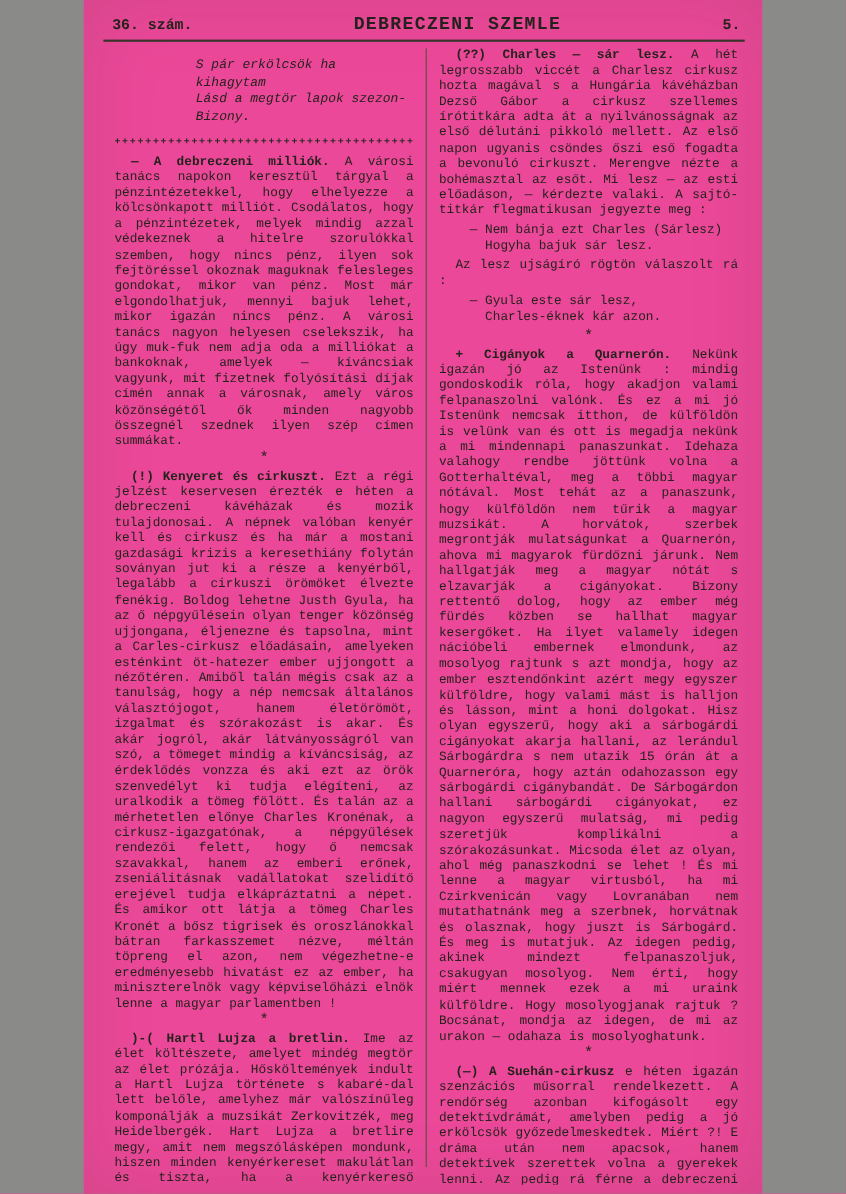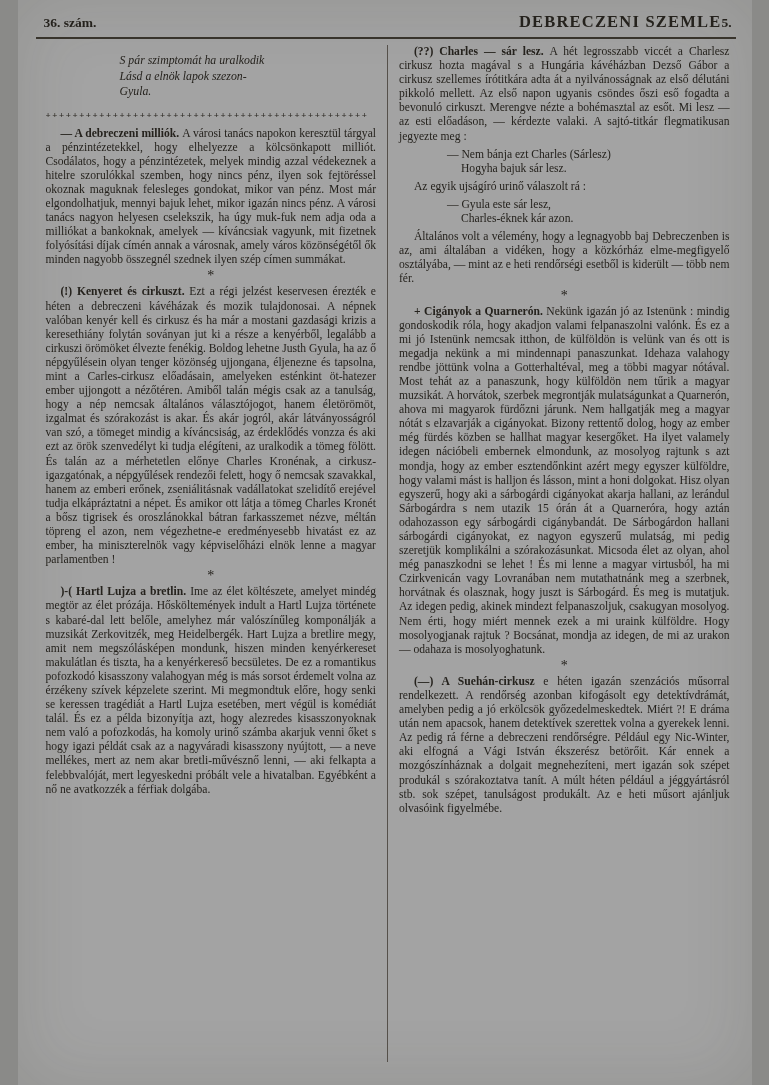--- a/index.html
+++ b/index.html
@@ -1,61 +1,62 @@
 <!DOCTYPE html>
 <html><head>
 <meta charset="utf-8">
 <style>
   * { box-sizing: border-box; }
   html, body { margin: 0; padding: 0; }
   body { background: #8a8a88; font-family: "Liberation Serif", serif; }
   .page {
-    width: 734px; height: 1085px; margin: 0 auto; position: relative; overflow: hidden;
-    background: #a3a3a3; color: #25221d;
+    width: 617px; height: 1085px; margin: 0 auto; position: relative; overflow: hidden;
+    background: #ec4899; color: #25221d;
     box-shadow: inset 0 0 70px rgba(60,55,40,0.14);
+    font-family: Liberation Mono, monospace;
   }
   .header { display: flex; align-items: baseline; padding: 12px 20px 3px 26px; }
   .issue { flex: 0 0 auto; font-weight: bold; font-size: 13.5px; }
-  .title { flex: 1; text-align: right; font-weight: bold; font-size: 16.5px; letter-spacing: 1.2px; }
+  .title { flex: 1; text-align: center; font-weight: bold; font-size: 16.5px; letter-spacing: 1.2px; }
   .pagenum { flex: 0 0 auto; font-weight: bold; font-size: 13.5px; }
   .header-rule { height: 0; border-top: 2px solid #38342c; margin: 2px 16px 0 18px; }
   .columns { display: flex; padding: 6px 22px 0 28px; height: 1039px; overflow: hidden; }
   .col { flex: 1; min-width: 0; }
   .col-left { padding-right: 11px; }
   .col-right { padding-left: 11px; }
   .col-divider { width: 1px; background: #55504a; margin-bottom: 16px; }
   p.para { margin: 0; font-size: 11.6px; line-height: 14.1px; text-align: justify; text-indent: 15px; }
   .article { margin: 0; }
   .epigraph { font-style: italic; font-size: 11.8px; line-height: 15.5px; margin: 8px 0 10px 74px; }
   .cross-divider { font-weight: bold; font-size: 9px; letter-spacing: 1.6px; white-space: nowrap; overflow: hidden; margin: 2px 0 7px 0; color: #2c2923; }
   .star-sep { text-align: center; font-size: 14px; line-height: 13px; margin: 2px 0 3px 0; }
-  .quote { margin: 4px 0 4px 48px; font-size: 11.6px; line-height: 14.1px; }
+  .quote { margin: 4px 0 4px 28px; font-size: 11.6px; line-height: 14.1px; }
   .quote > div:nth-child(2) { margin-left: 14px; }
   b.lead { font-weight: bold; }
 </style>
 </head>
 <body>
 
 <div class="page">
 
   <div class="header">
     <span class="issue">36. szám.</span>
     <span class="title">DEBRECZENI SZEMLE</span>
     <span class="pagenum">5.</span>
   </div>
 
   <div class="header-rule"></div>
 
   <div class="columns">
 
     <div class="col col-left">
       <div class="epigraph" id="epigraph">
-          <div>S pár szimptomát ha uralkodik</div>
-          <div>Lásd a elnök lapok szezon-</div>
-          <div>Gyula.</div>
+          <div>S pár erkölcsök ha kihagytam</div>
+          <div>Lásd a megtör lapok szezon-</div>
+          <div>Bizony.</div>
         </div>
       <div class="cross-divider">++++++++++++++++++++++++++++++++++++++++++++++++</div>
       <div id="left-articles">
           <div class="article">
             <p class="para"><b class="lead">— A debreczeni milliók. </b>A városi tanács napokon keresztül tárgyal a pénzintézetekkel, hogy elhelyezze a kölcsönkapott milliót. Csodálatos, hogy a pénzintézetek, melyek mindig azzal védekeznek a hitelre szorulókkal szemben, hogy nincs pénz, ilyen sok fejtöréssel okoznak maguknak felesleges gondokat, mikor van pénz. Most már elgondolhatjuk, mennyi bajuk lehet, mikor igazán nincs pénz. A városi tanács nagyon helyesen cselekszik, ha úgy muk-fuk nem adja oda a milliókat a bankoknak, amelyek — kíváncsiak vagyunk, mit fizetnek folyósítási díjak címén annak a városnak, amely város közönségétől ők minden nagyobb összegnél szednek ilyen szép címen summákat.</p>
           </div>
           <div class="star-sep">*</div>
           <div class="article">
             <p class="para"><b class="lead">(!) Kenyeret és cirkuszt. </b>Ezt a régi jelzést keservesen érezték e héten a debreczeni kávéházak és mozik tulajdonosai. A népnek valóban kenyér kell és cirkusz és ha már a mostani gazdasági krizis a keresethiány folytán soványan jut ki a része a kenyérből, legalább a cirkuszi örömöket élvezte fenékig. Boldog lehetne Justh Gyula, ha az ő népgyűlésein olyan tenger közönség ujjongana, éljenezne és tapsolna, mint a Carles-cirkusz előadásain, amelyeken esténkint öt-hatezer ember ujjongott a nézőtéren. Amiből talán mégis csak az a tanulság, hogy a nép nemcsak általános választójogot, hanem életörömöt, izgalmat és szórakozást is akar. És akár jogról, akár látványosságról van szó, a tömeget mindig a kíváncsiság, az érdeklődés vonzza és aki ezt az örök szenvedélyt ki tudja elégíteni, az uralkodik a tömeg fölött. És talán az a mérhetetlen előnye Charles Kronénak, a cirkusz-igazgatónak, a népgyűlések rendezői felett, hogy ő nemcsak szavakkal, hanem az emberi erőnek, zseniálitásnak vadállatokat szelidítő erejével tudja elkápráztatni a népet. És amikor ott látja a tömeg Charles Kronét a bősz tigrisek és oroszlánokkal bátran farkasszemet nézve, méltán töpreng el azon, nem végezhetne-e eredményesebb hivatást ez az ember, ha miniszterelnök vagy képviselőházi elnök lenne a magyar parlamentben !</p>
           </div>
@@ -69,26 +70,25 @@
     <div class="col-divider"></div>
 
     <div class="col col-right">
       <div id="right-articles">
           <div class="article">
             <p class="para"><b class="lead">(??) Charles — sár lesz. </b>A hét legrosszabb viccét a Charlesz cirkusz hozta magával s a Hungária kávéházban Dezső Gábor a cirkusz szellemes írótitkára adta át a nyilvánosságnak az első délutáni pikkoló mellett. Az első napon ugyanis csöndes őszi eső fogadta a bevonuló cirkuszt. Merengve nézte a bohémasztal az esőt. Mi lesz — az esti előadáson, — kérdezte valaki. A sajtó-titkár flegmatikusan jegyezte meg :</p>
             <div class="quote">
               <div>— Nem bánja ezt Charles (Sárlesz)</div>
               <div>Hogyha bajuk sár lesz.</div>
             </div>
-            <p class="para">Az egyik ujságíró urinő válaszolt rá :</p>
+            <p class="para">Az lesz ujságíró rögtön válaszolt rá :</p>
             <div class="quote">
               <div>— Gyula este sár lesz,</div>
               <div>Charles-éknek kár azon.</div>
             </div>
-            <p class="para">Általános volt a vélemény, hogy a legnagyobb baj Debreczenben is az, ami általában a vidéken, hogy a közkórház elme-megfigyelő osztályába, — mint az e heti rendőrségi esetből is kiderült — több nem fér.</p>
           </div>
           <div class="star-sep">*</div>
           <div class="article">
             <p class="para"><b class="lead">+ Cigányok a Quarnerón. </b>Nekünk igazán jó az Istenünk : mindig gondoskodik róla, hogy akadjon valami felpanaszolni valónk. És ez a mi jó Istenünk nemcsak itthon, de külföldön is velünk van és ott is megadja nekünk a mi mindennapi panaszunkat. Idehaza valahogy rendbe jöttünk volna a Gotterhaltéval, meg a többi magyar nótával. Most tehát az a panaszunk, hogy külföldön nem tűrik a magyar muzsikát. A horvátok, szerbek megrontják mulatságunkat a Quarnerón, ahova mi magyarok fürdőzni járunk. Nem hallgatják meg a magyar nótát s elzavarják a cigányokat. Bizony rettentő dolog, hogy az ember még fürdés közben se hallhat magyar kesergőket. Ha ilyet valamely idegen nációbeli embernek elmondunk, az mosolyog rajtunk s azt mondja, hogy az ember esztendőnkint azért megy egyszer külföldre, hogy valami mást is halljon és lásson, mint a honi dolgokat. Hisz olyan egyszerű, hogy aki a sárbogárdi cigányokat akarja hallani, az lerándul Sárbogárdra s nem utazik 15 órán át a Quarneróra, hogy aztán odahozasson egy sárbogárdi cigánybandát. De Sárbogárdon hallani sárbogárdi cigányokat, ez nagyon egyszerű mulatság, mi pedig szeretjük komplikálni a szórakozásunkat. Micsoda élet az olyan, ahol még panaszkodni se lehet ! És mi lenne a magyar virtusból, ha mi Czirkvenicán vagy Lovranában nem mutathatnánk meg a szerbnek, horvátnak és olasznak, hogy juszt is Sárbogárd. És meg is mutatjuk. Az idegen pedig, akinek mindezt felpanaszoljuk, csakugyan mosolyog. Nem érti, hogy miért mennek ezek a mi uraink külföldre. Hogy mosolyogjanak rajtuk ? Bocsánat, mondja az idegen, de mi az urakon — odahaza is mosolyoghatunk.</p>
           </div>
           <div class="star-sep">*</div>
           <div class="article">
             <p class="para"><b class="lead">(—) A Suehán-cirkusz </b>e héten igazán szenzációs műsorral rendelkezett. A rendőrség azonban kifogásolt egy detektívdrámát, amelyben pedig a jó erkölcsök győzedelmeskedtek. Miért ?! E dráma után nem apacsok, hanem detektívek szerettek volna a gyerekek lenni. Az pedig rá férne a debreczeni rendőrségre. Például egy Nic-Winter, aki elfogná a Vági István ékszerész betörőit. Kár ennek a mozgószínháznak a dolgait megnehezíteni, mert igazán sok szépet produkál s szórakoztatva tanít. A múlt héten például a jéggyártásról stb. sok szépet, tanulságost produkált. Az e heti műsort ajánljuk olvasóink figyelmébe.</p>
           </div>
         </div>

